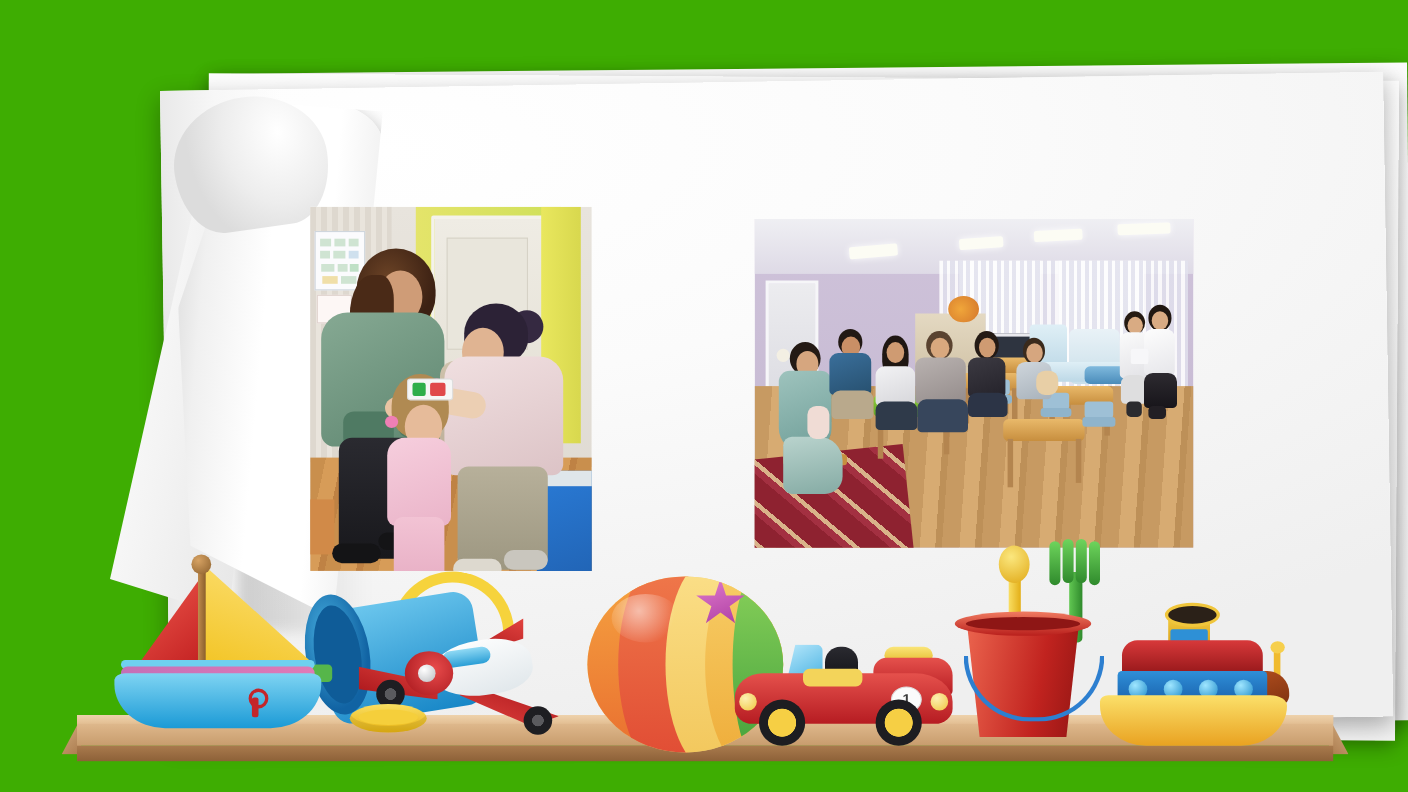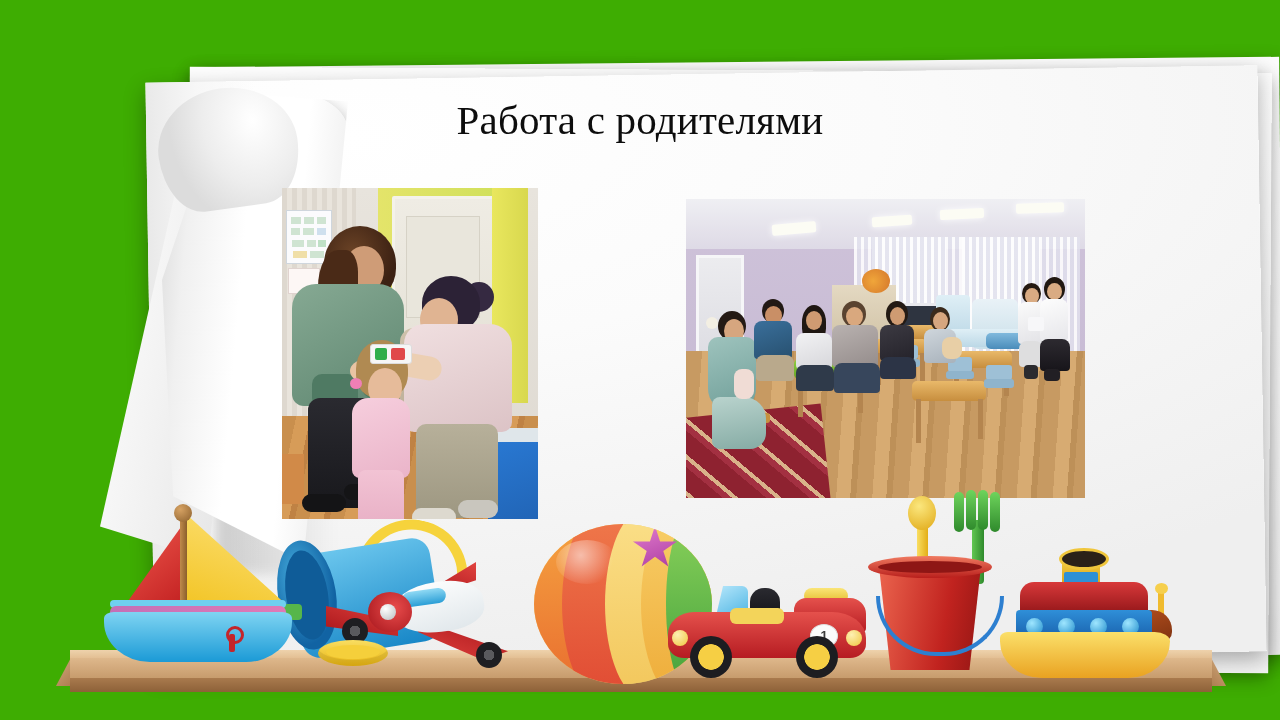--- a/index.html
+++ b/index.html
@@ -354,21 +354,20 @@
   <div class="sheet sheet-back1"></div>
   <div class="sheet sheet-main"></div>
 
   <div class="curl-wrap">
     <div class="curl-shadow"></div>
     <div class="curl-under"></div>
     <div class="curl-roll"></div>
     <div class="curl-lip"></div>
   </div>
 
-  <div class="title">Работа с родителями</div>
 
   <div class="photo photo-left">
     <div class="pl-wall"></div>
     <div class="pl-wallpanel"></div>
     <div class="pl-board">
       <i style="left:4px;top:6px;width:10px;height:7px"></i>
       <i style="left:17px;top:6px;width:10px;height:7px"></i>
       <i style="left:30px;top:6px;width:9px;height:7px"></i>
       <i style="left:4px;top:17px;width:9px;height:7px"></i>
       <i style="left:16px;top:17px;width:11px;height:7px"></i>

